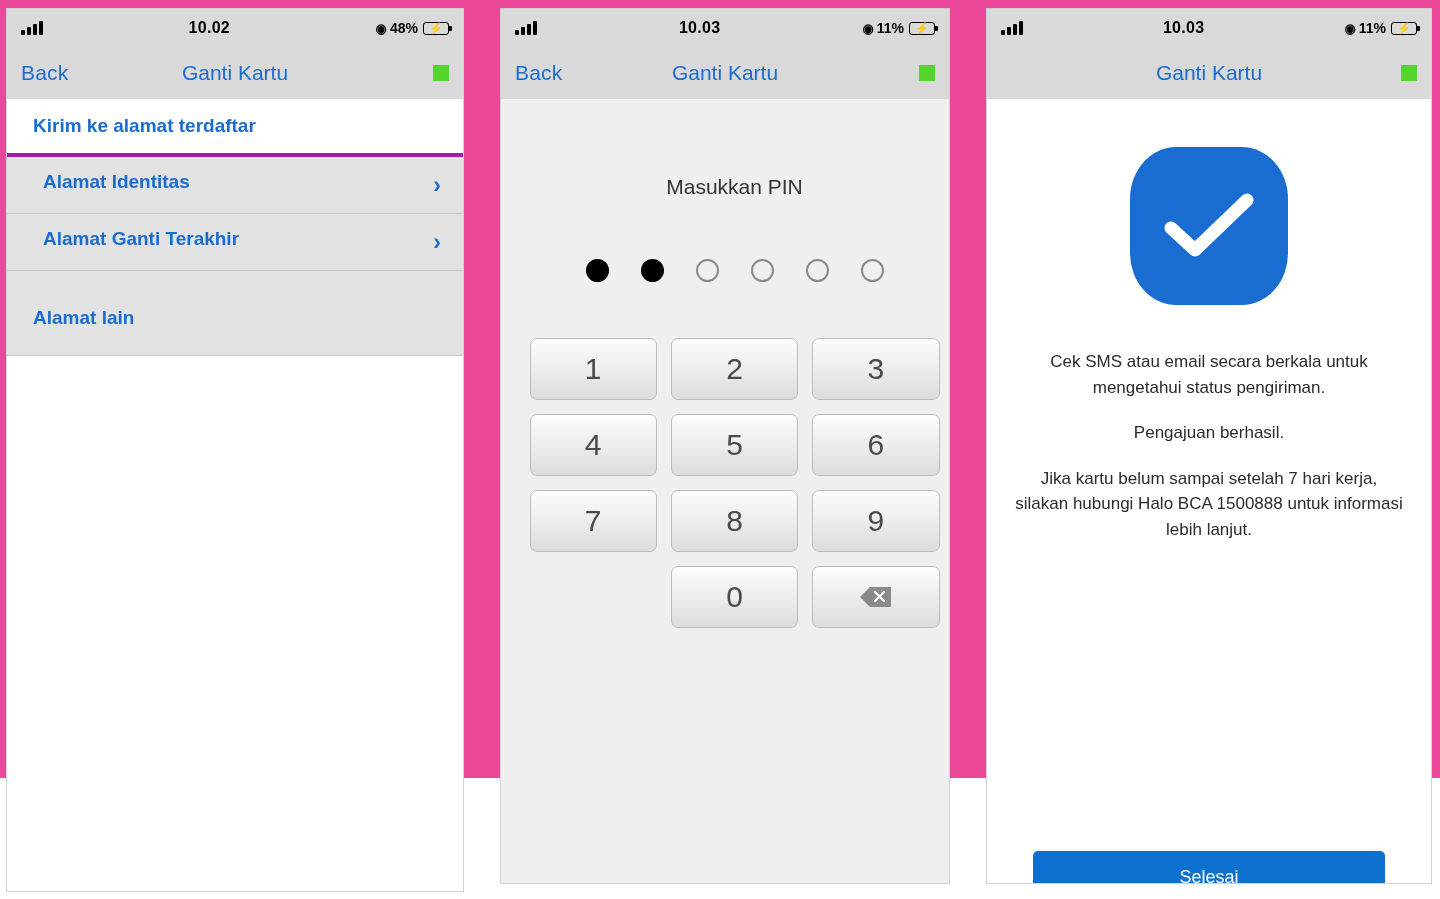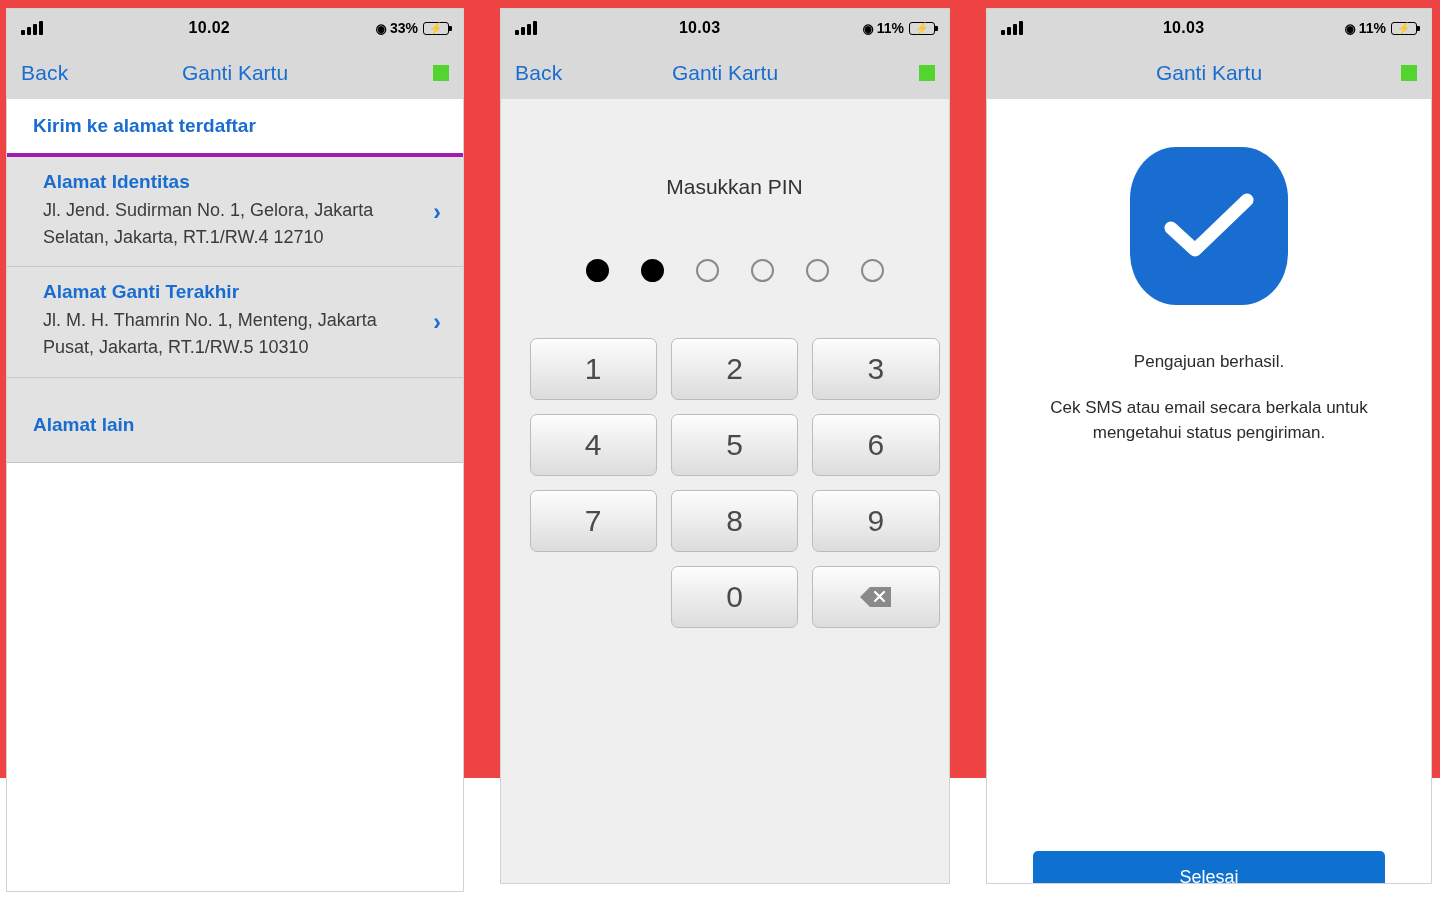--- a/index.html
+++ b/index.html
@@ -6,21 +6,21 @@
   html, body {
     margin: 0; padding: 0;
     width: 1440px; height: 899px;
     background: #ffffff;
     font-family: "Liberation Sans", sans-serif;
     overflow: hidden;
   }
   .stage {
     position: relative;
     width: 1440px; height: 778px;
-    background: #ef4444;
+    background: #ec4899;
   }
 
   
   .phone {
     position: absolute;
     background: #ffffff;
     border: 1px solid #d2d2d2;
     overflow: hidden;
   }
   .statusbar {
@@ -222,44 +222,42 @@
         <span class="signal">
             <i></i>
             <i></i>
             <i></i>
             <i></i>
           </span>
       </div>
       <div class="sb-time">10.02</div>
       <div class="sb-right">
         <span class="loc-icon">◉</span>
-        <span class="sb-batt-text">33%</span>
+        <span class="sb-batt-text">48%</span>
         <span class="batt">
             <span class="bolt">⚡</span>
           </span>
       </div>
     </div>
 
     <div class="navbar">
       <span class="back">Back</span>
       <span class="title">Ganti Kartu</span>
       <span class="greenbox"></span>
     </div>
 
     <div class="s1-header">Kirim ke alamat terdaftar</div>
 
     <div class="addr-list">
       <div class="addr-row">
         <div class="addr-title">Alamat Identitas</div>
-        <div class="addr-lines">Jl. Jend. Sudirman No. 1, Gelora, Jakarta Selatan, Jakarta, RT.1/RW.4 12710</div>
         <span class="chev">›</span>
       </div>
       <div class="addr-row">
         <div class="addr-title">Alamat Ganti Terakhir</div>
-        <div class="addr-lines">Jl. M. H. Thamrin No. 1, Menteng, Jakarta Pusat, Jakarta, RT.1/RW.5 10310</div>
         <span class="chev">›</span>
       </div>
       <div class="addr-row simple">
         <div class="addr-title">Alamat lain</div>
       </div>
     </div>
 
     <div class="s1-body">
       
       
@@ -354,21 +352,22 @@
     </div>
 
     <div class="succ-body">
       <div class="check-badge">
         <svg width="96" height="80" viewBox="0 0 96 80" aria-hidden="true">
           <path d="M10 42 L34 64 L86 14" stroke="#ffffff" stroke-width="13" fill="none" stroke-linecap="round" stroke-linejoin="round"></path>
         </svg>
       </div>
 
       <div class="succ-text">
+        <p>Cek SMS atau email secara berkala untuk mengetahui status pengiriman.</p>
         <p>Pengajuan berhasil.</p>
-        <p>Cek SMS atau email secara berkala untuk mengetahui status pengiriman.</p>
+        <p>Jika kartu belum sampai setelah 7 hari kerja, silakan hubungi Halo BCA 1500888 untuk informasi lebih lanjut.</p>
       </div>
 
       <div class="btn-primary">Selesai</div>
     </div>
   </div>
 
 </div>
 
 </body></html>

